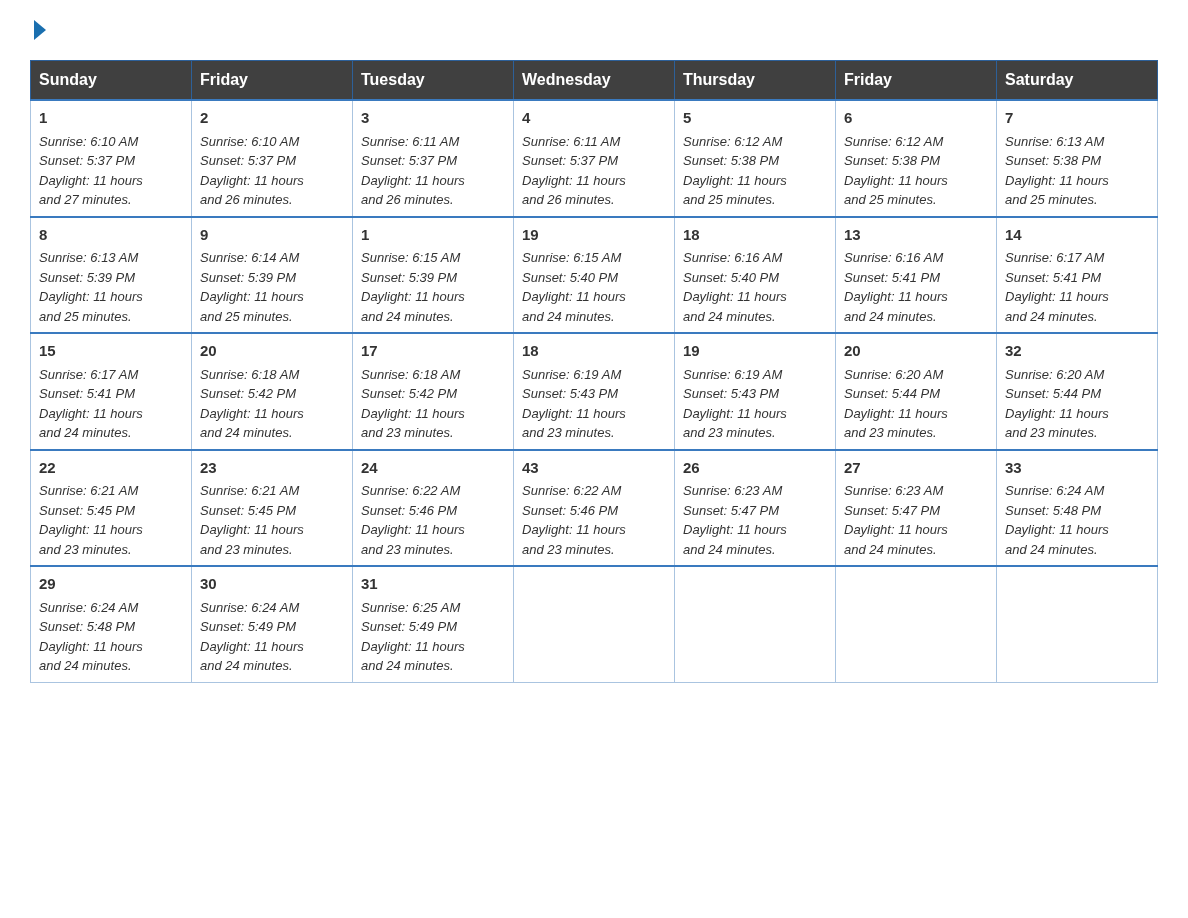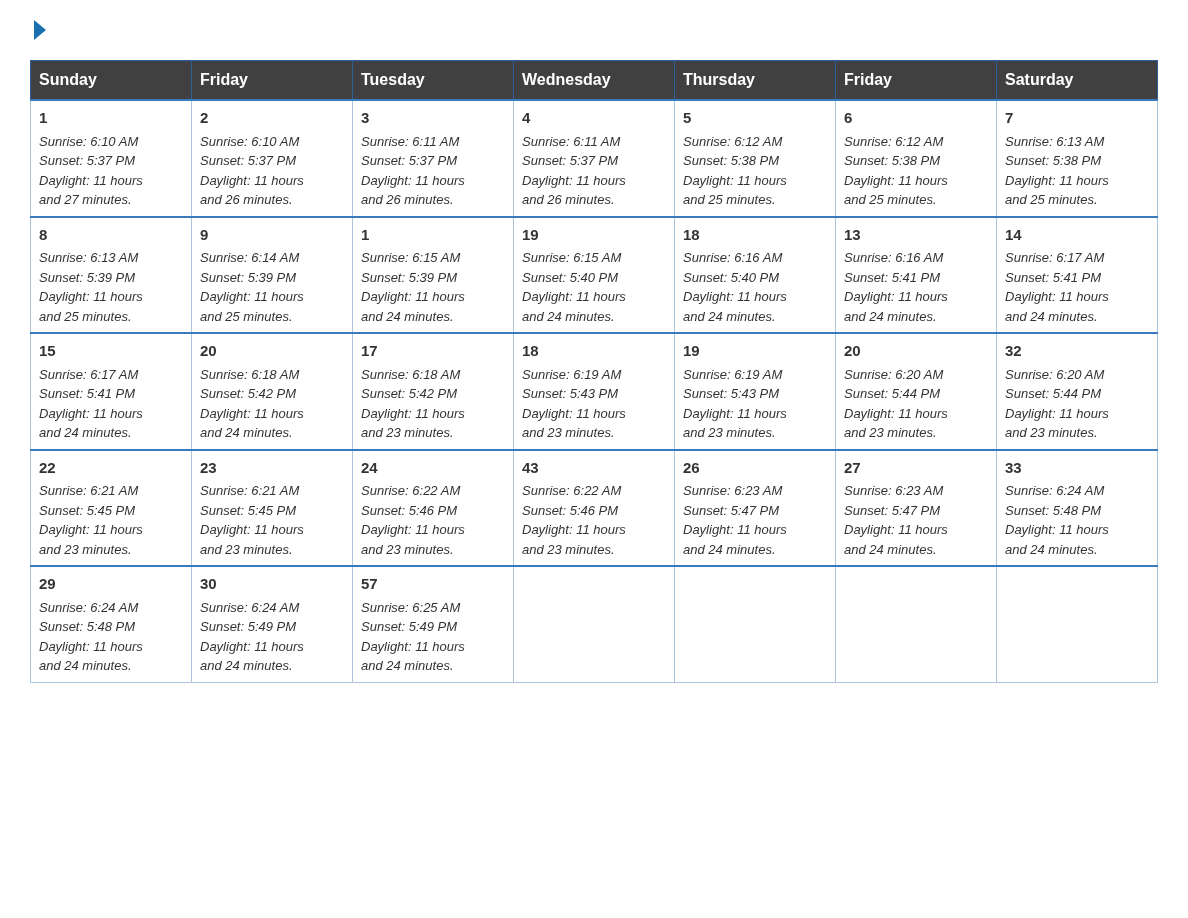--- a/index.html
+++ b/index.html
@@ -397,21 +397,21 @@
         <td>
         <span class="day-number">30</span>
         <span class="day-info">
           Sunrise: 6:24 AM<br>
           Sunset: 5:49 PM<br>
           Daylight: 11 hours<br>
           and 24 minutes.
         </span>
       </td>
         <td>
-        <span class="day-number">57</span>
+        <span class="day-number">31</span>
         <span class="day-info">
           Sunrise: 6:25 AM<br>
           Sunset: 5:49 PM<br>
           Daylight: 11 hours<br>
           and 24 minutes.
         </span>
       </td>
         <td></td>
         <td></td>
         <td></td>

